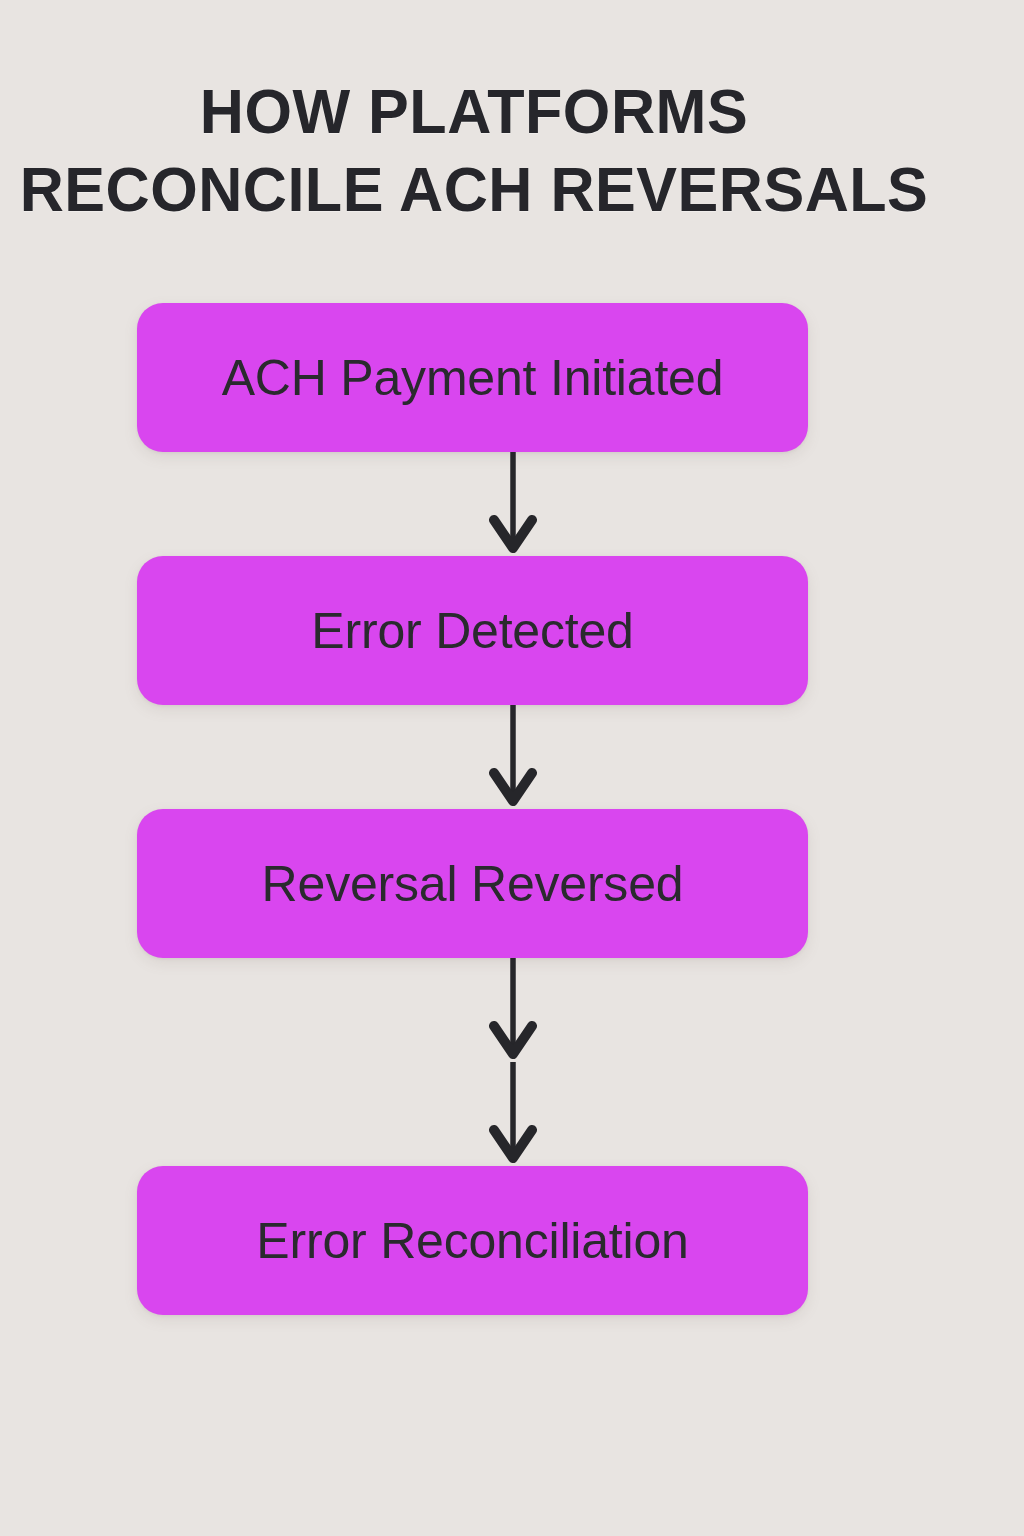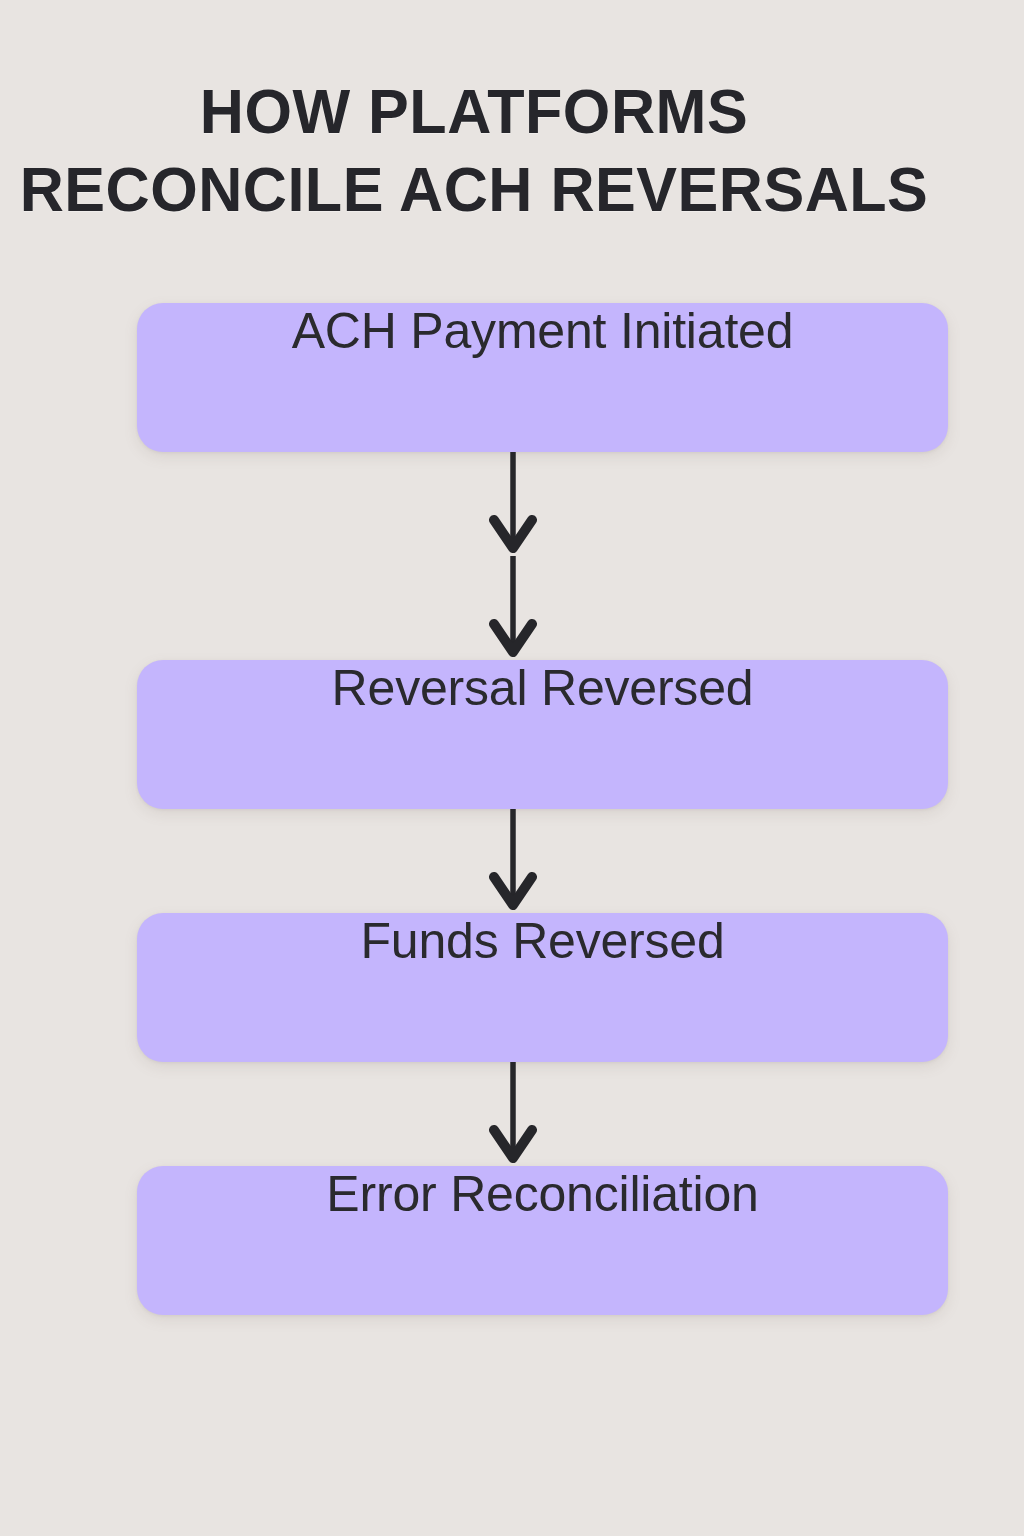--- a/index.html
+++ b/index.html
@@ -56,26 +56,26 @@
     left: 137px;
     width: 751px;
   }
 
   .flow-step {
     position: relative;
   }
 
   .step-box {
     position: relative;
-    width: 811px;
+    width: 671px;
     height: 149px;
-    background: #c4b5fd;
+    background: #d946ef;
     border-radius: 26px;
     display: flex;
-    align-items: flex-start;
+    align-items: center;
     justify-content: center;
     box-shadow: 0 5px 14px rgba(120, 108, 100, 0.13),
                 0 1px 3px rgba(120, 108, 100, 0.10);
     box-sizing: border-box;
   }
 
   .step-label {
     font-family: "Liberation Sans", sans-serif;
     font-weight: 400;
     font-size: 50px;
@@ -120,20 +120,25 @@
       </div>
     </div>
 
     <div class="connector">
       <svg width="46" height="104" viewBox="0 0 46 104">
         <line x1="23" y1="0" x2="23" y2="92" stroke="#26262a" stroke-width="5.5" stroke-linecap="butt"></line>
         <polyline points="4,68 23,96 42,68" fill="none" stroke="#26262a" stroke-width="10" stroke-linecap="round" stroke-linejoin="round"></polyline>
       </svg>
     </div>
 
+    <div class="flow-step">
+      <div class="step-box">
+        <span class="step-label">Error Detected</span>
+      </div>
+    </div>
 
     <div class="connector">
       <svg width="46" height="104" viewBox="0 0 46 104">
         <line x1="23" y1="0" x2="23" y2="92" stroke="#26262a" stroke-width="5.5" stroke-linecap="butt"></line>
         <polyline points="4,68 23,96 42,68" fill="none" stroke="#26262a" stroke-width="10" stroke-linecap="round" stroke-linejoin="round"></polyline>
       </svg>
     </div>
 
     <div class="flow-step">
       <div class="step-box">
@@ -141,25 +146,20 @@
       </div>
     </div>
 
     <div class="connector">
       <svg width="46" height="104" viewBox="0 0 46 104">
         <line x1="23" y1="0" x2="23" y2="92" stroke="#26262a" stroke-width="5.5" stroke-linecap="butt"></line>
         <polyline points="4,68 23,96 42,68" fill="none" stroke="#26262a" stroke-width="10" stroke-linecap="round" stroke-linejoin="round"></polyline>
       </svg>
     </div>
 
-    <div class="flow-step">
-      <div class="step-box">
-        <span class="step-label">Funds Reversed</span>
-      </div>
-    </div>
 
     <div class="connector">
       <svg width="46" height="104" viewBox="0 0 46 104">
         <line x1="23" y1="0" x2="23" y2="92" stroke="#26262a" stroke-width="5.5" stroke-linecap="butt"></line>
         <polyline points="4,68 23,96 42,68" fill="none" stroke="#26262a" stroke-width="10" stroke-linecap="round" stroke-linejoin="round"></polyline>
       </svg>
     </div>
 
     <div class="flow-step">
       <div class="step-box">

